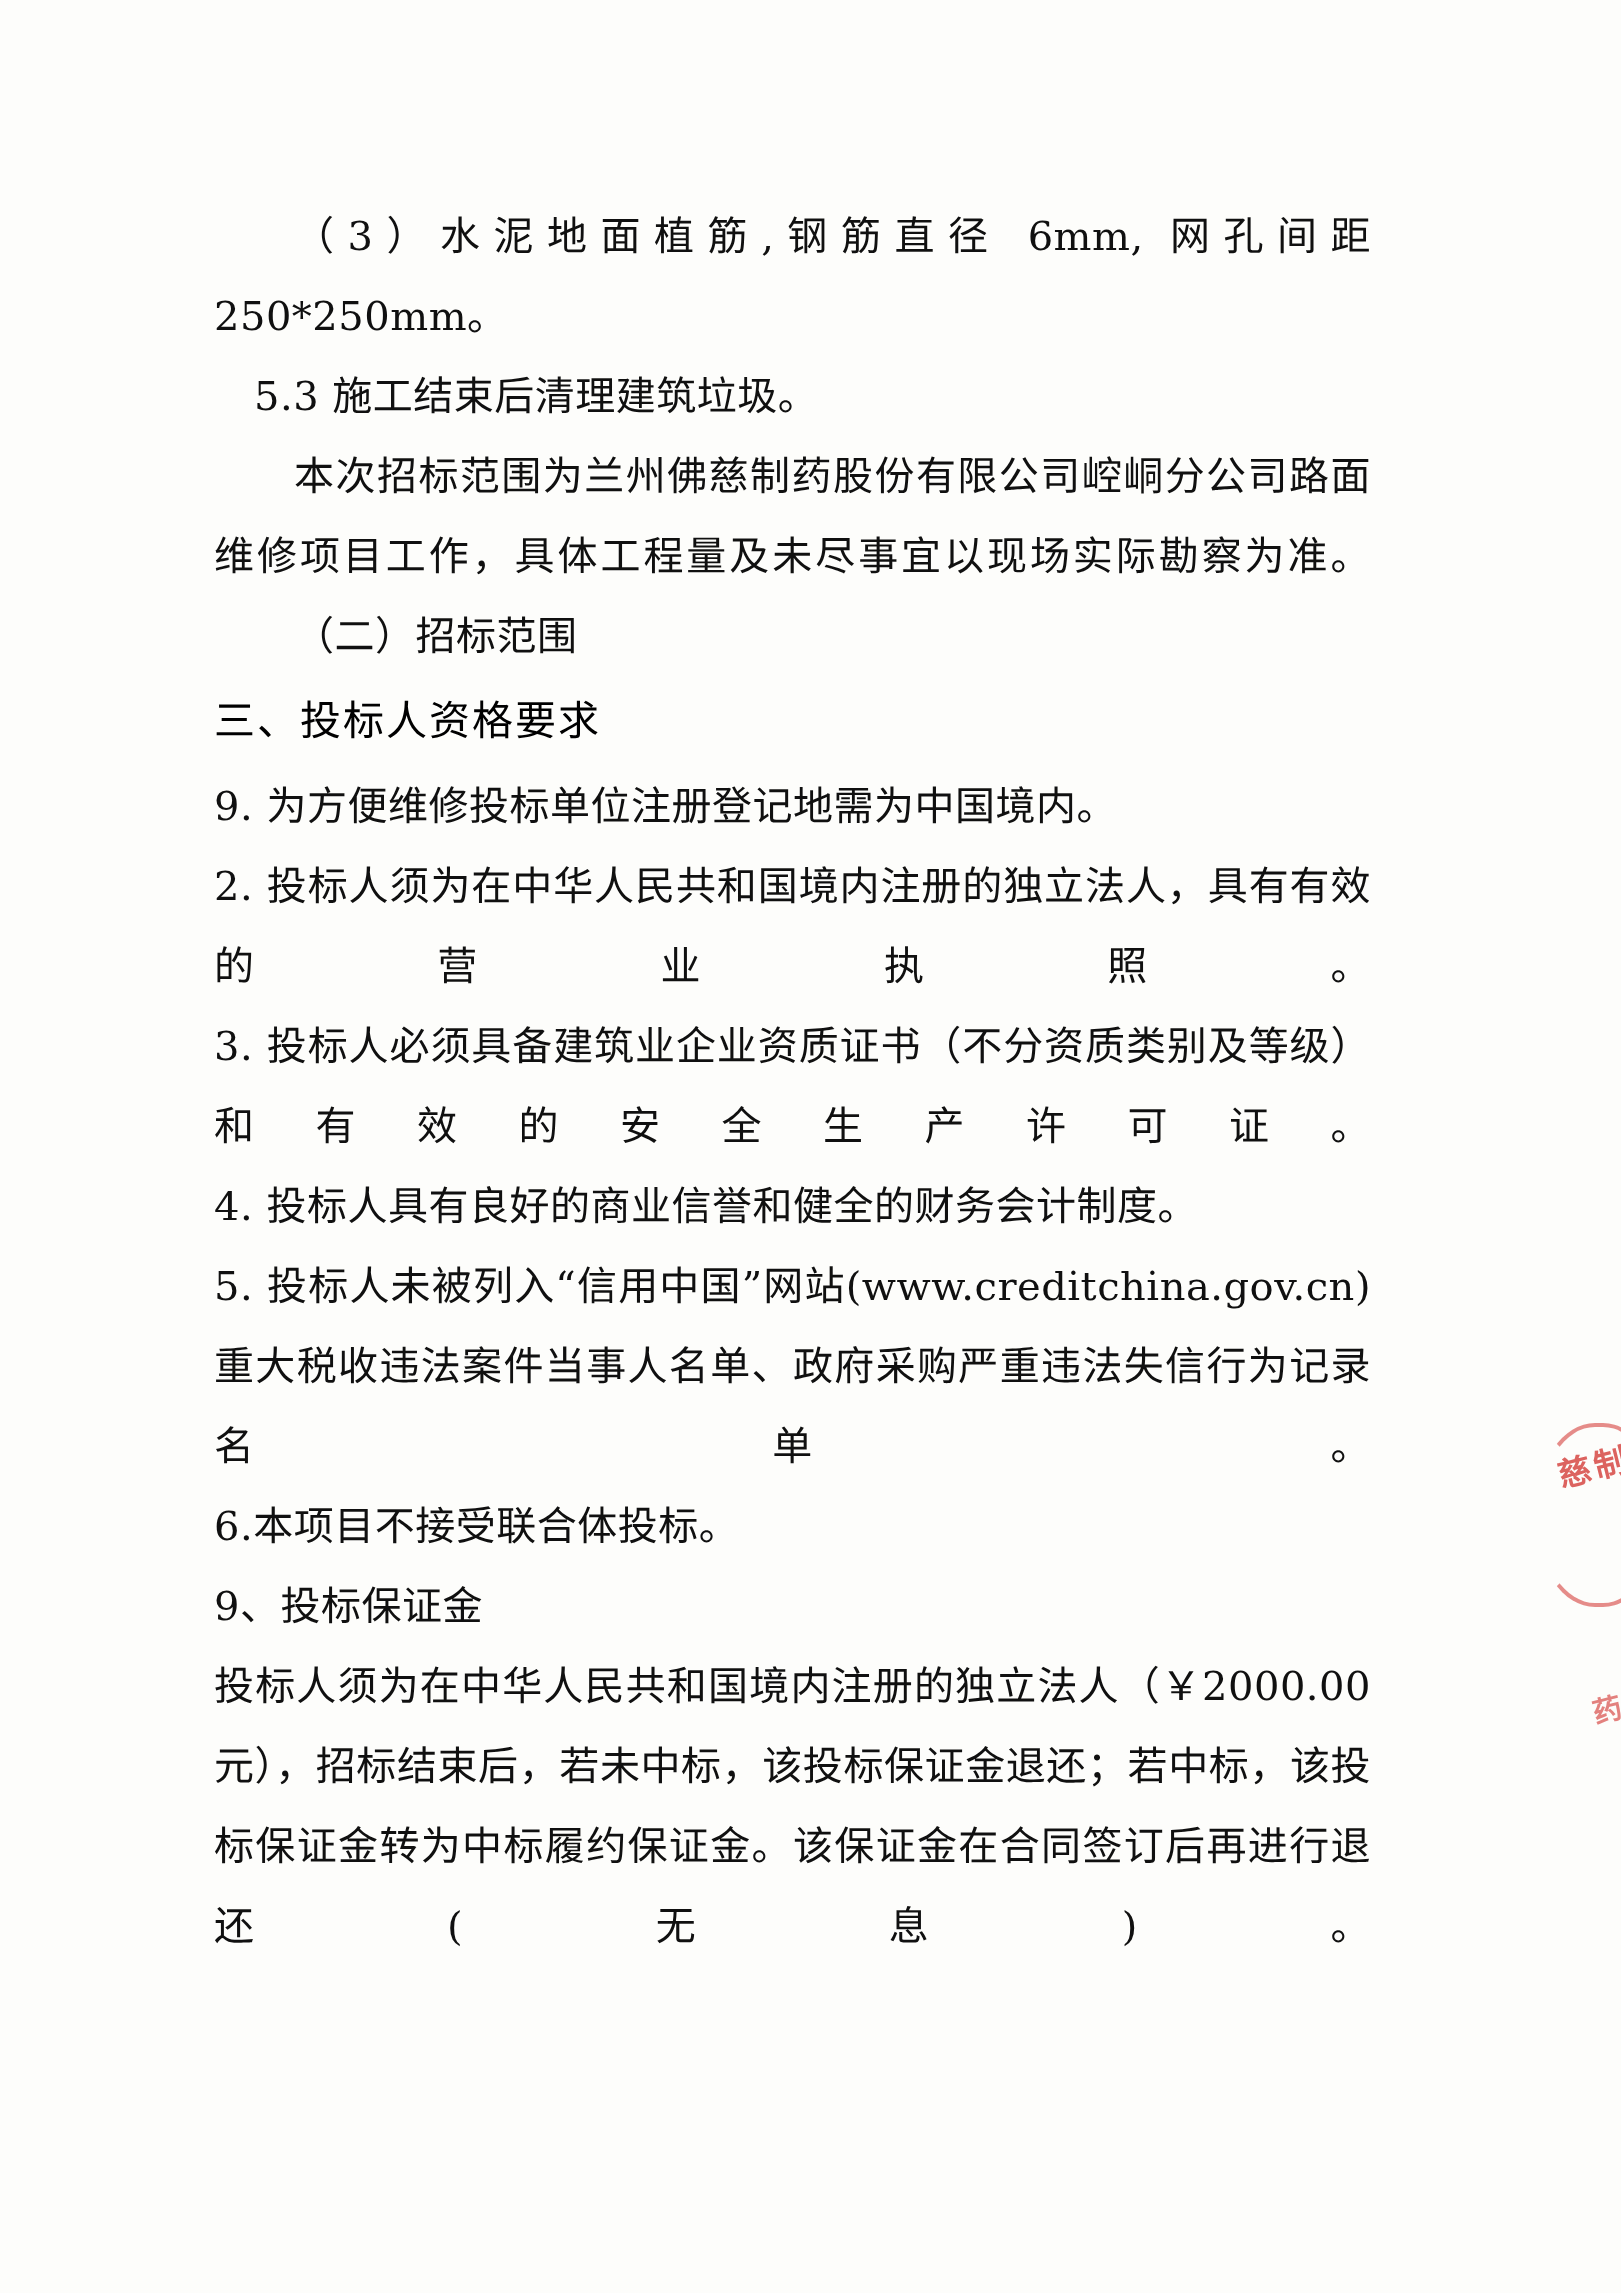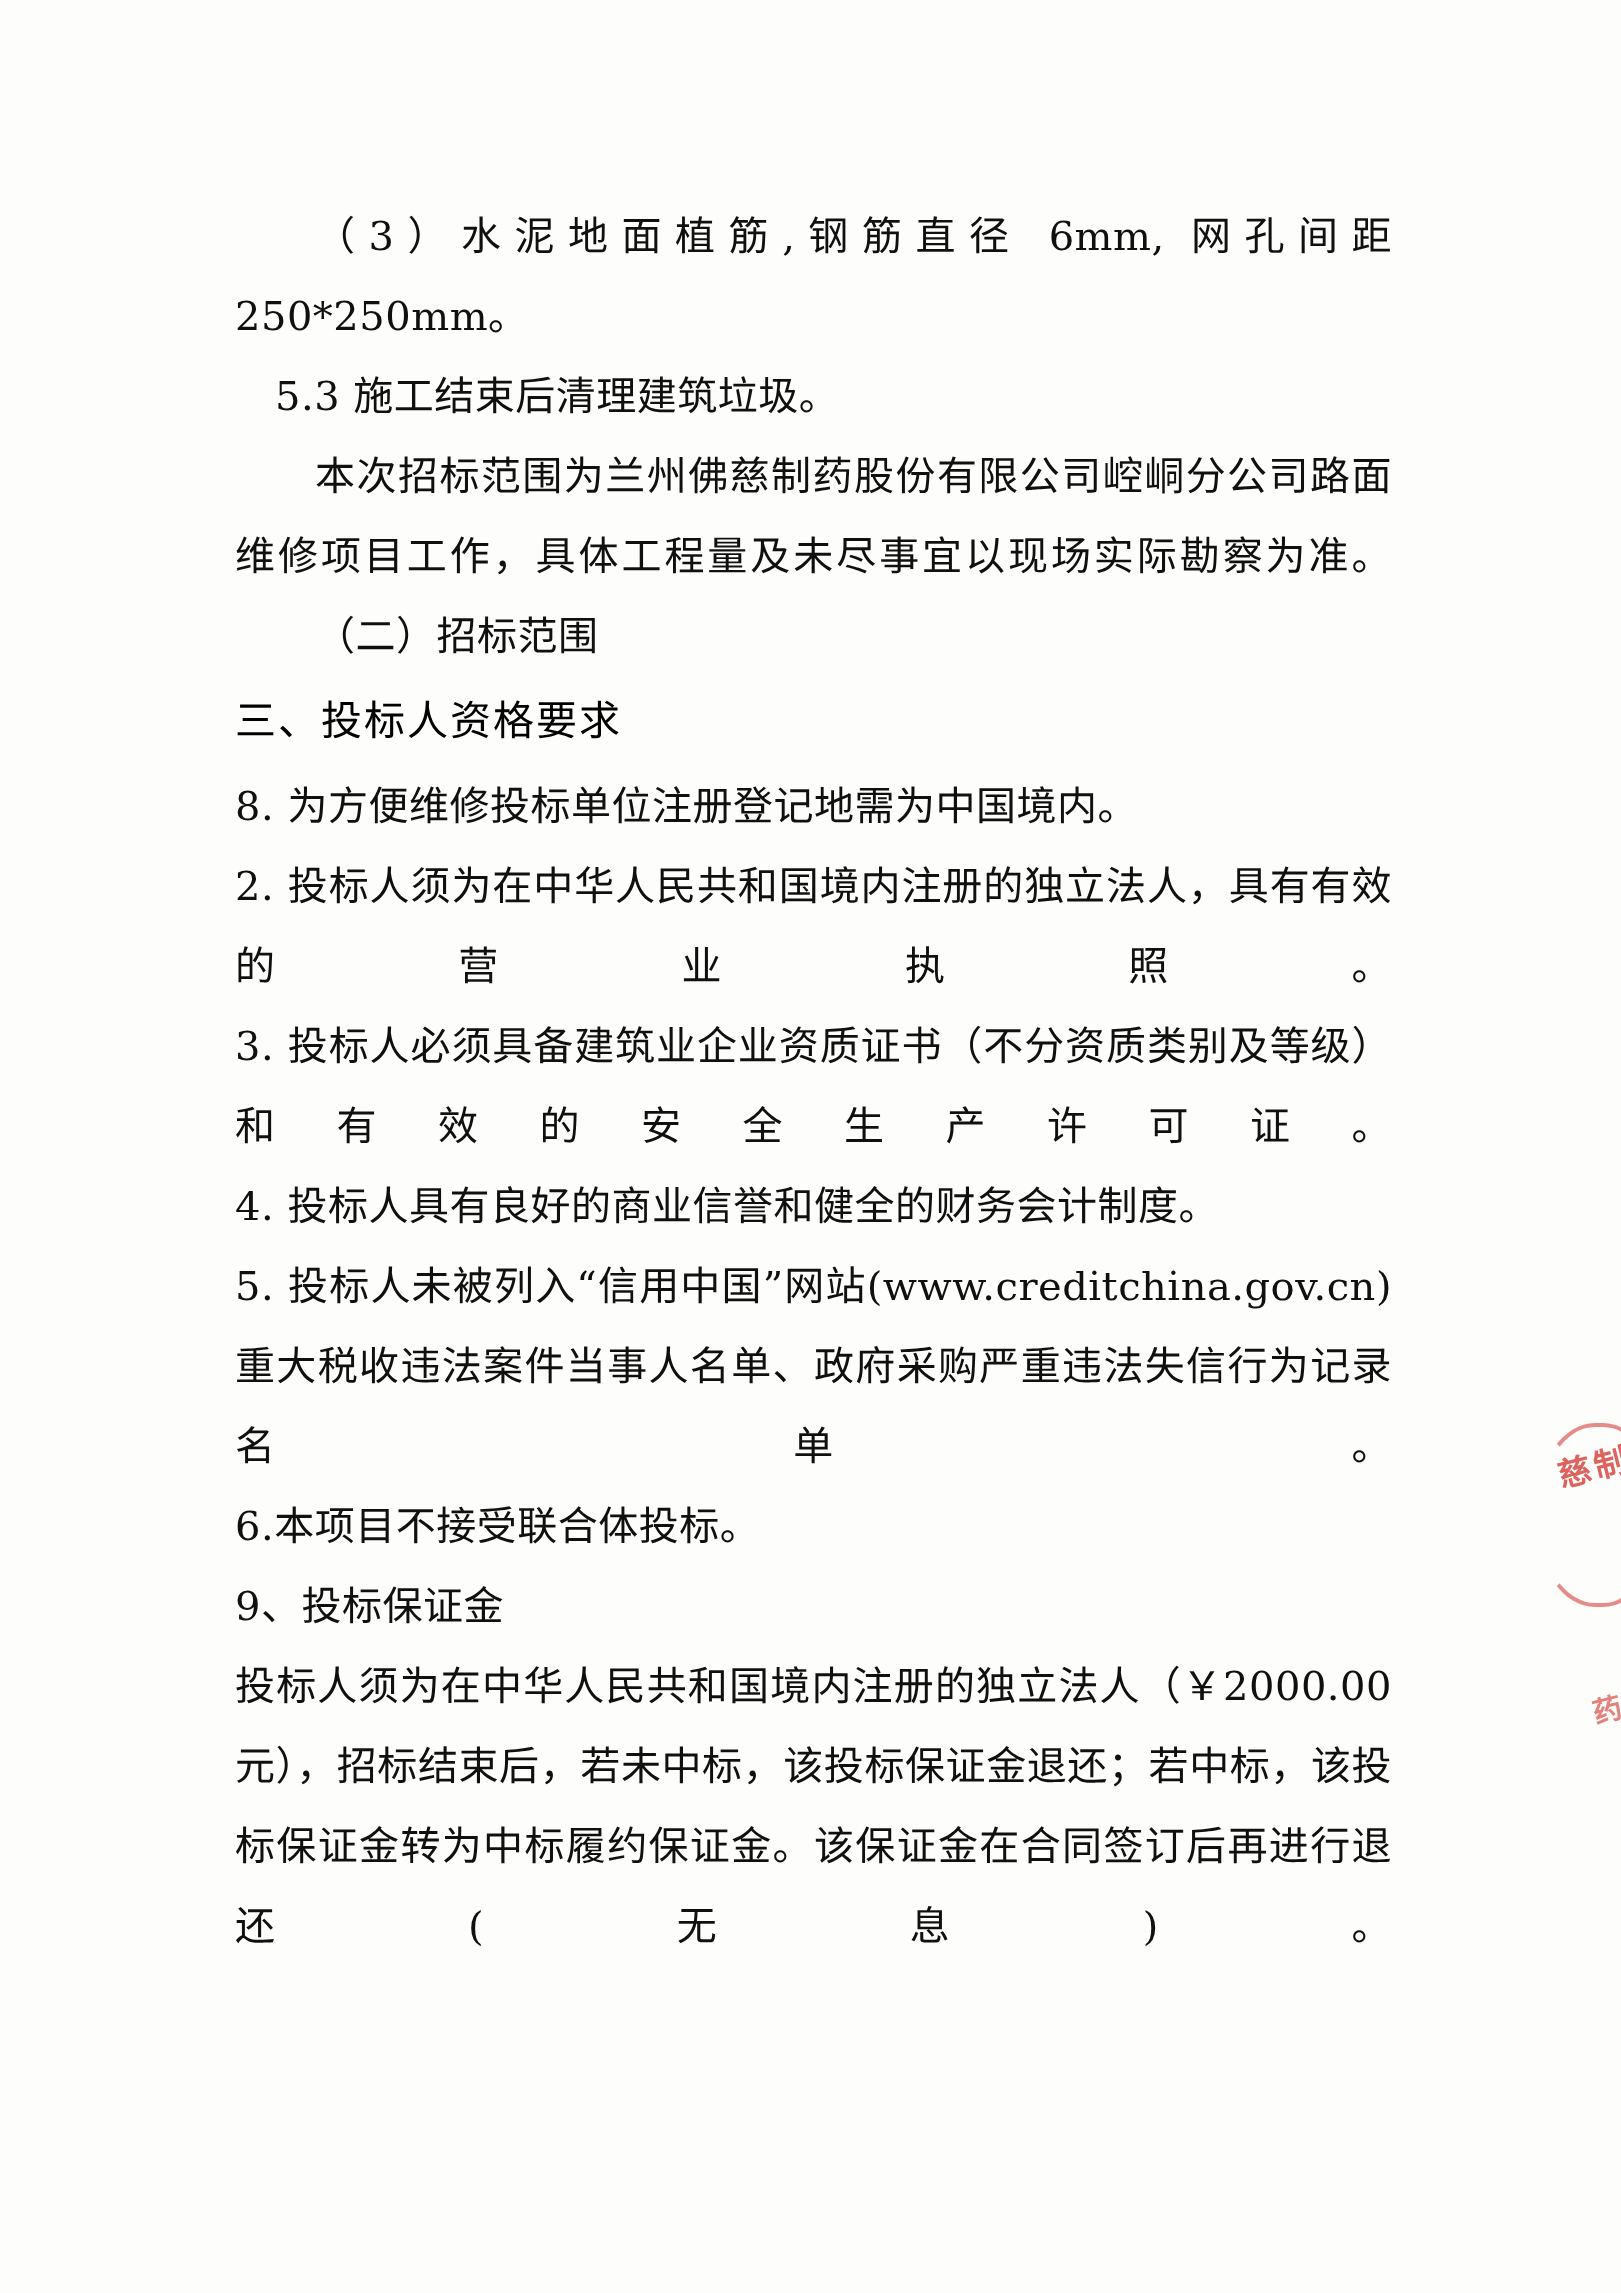--- a/index.html
+++ b/index.html
@@ -17,21 +17,21 @@
 
   
   .page {
     position: absolute;
     inset: 0;
     background: #fdfdfb;
   }
 
   .content {
     position: absolute;
-    left: 235px;
+    left: 214px;
     top: 196px;
     width: 1157px;
   }
 
   .line {
     font-size: 40px;
     line-height: 80px;
     color: #101010;
     letter-spacing: 0.5px;
     white-space: pre-wrap;
@@ -113,21 +113,21 @@
     <div class="line indent2 justify">（3）水泥地面植筋,钢筋直径 6mm, 网孔间距 250*250mm。</div>
 
     <div class="line indent1 justify">5.3 施工结束后清理建筑垃圾。</div>
 
     <div class="line indent2 spread">本次招标范围为兰州佛慈制药股份有限公司崆峒分公司路面维修项目工作，具体工程量及未尽事宜以现场实际勘察为准。</div>
 
     <div class="line indent2 justify">（二）招标范围</div>
 
     <div class="heading">三、投标人资格要求</div>
 
-    <div class="line justify">8. 为方便维修投标单位注册登记地需为中国境内。</div>
+    <div class="line justify">9. 为方便维修投标单位注册登记地需为中国境内。</div>
 
     <div class="line spread">2. 投标人须为在中华人民共和国境内注册的独立法人，具有有效的营业执照。</div>
 
     <div class="line spread">3. 投标人必须具备建筑业企业资质证书（不分资质类别及等级）和有效的安全生产许可证。</div>
 
     <div class="line justify">4. 投标人具有良好的商业信誉和健全的财务会计制度。</div>
 
     <div class="line spread mono-ish">5. 投标人未被列入“信用中国”网站(www.creditchina.gov.cn)重大税收违法案件当事人名单、政府采购严重违法失信行为记录名单。</div>
 
     <div class="line justify">6.本项目不接受联合体投标。</div>

